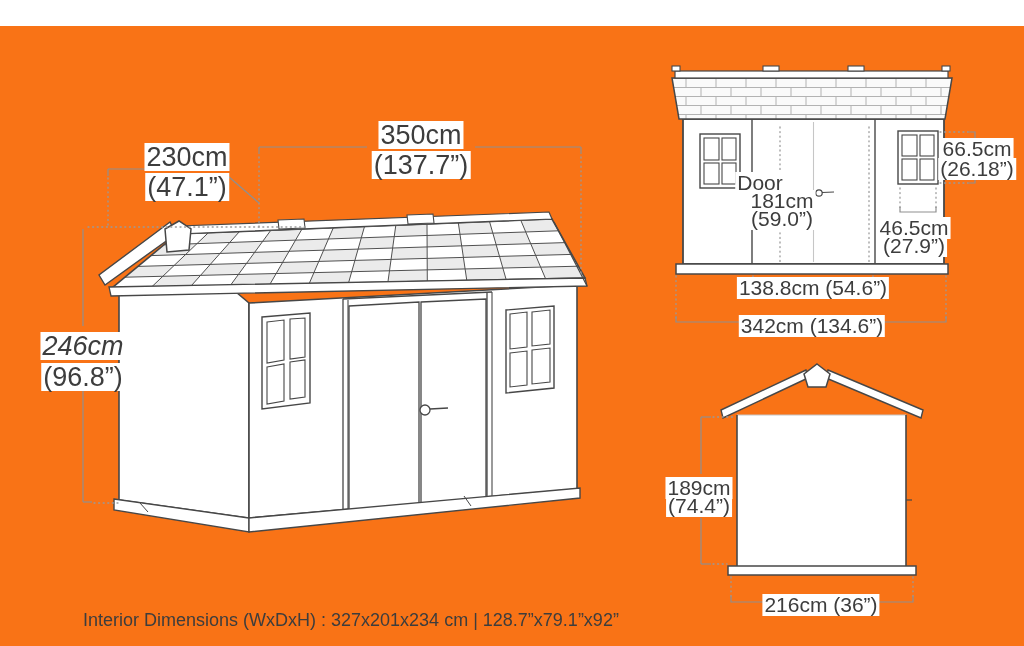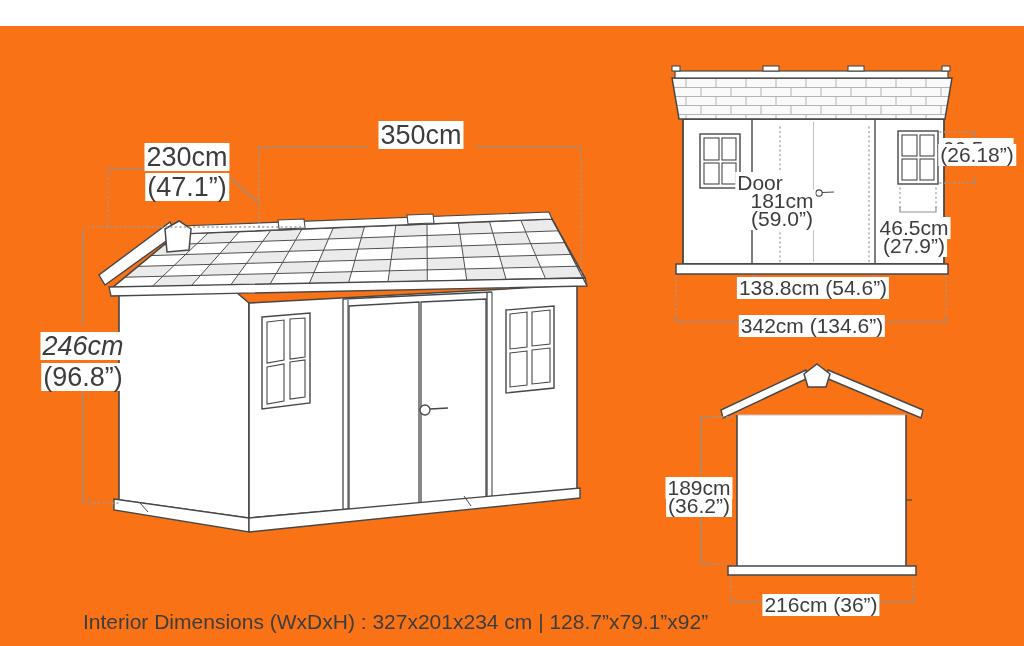--- a/index.html
+++ b/index.html
@@ -3,21 +3,21 @@
 <meta charset="utf-8">
 <style>
   html,body{margin:0;padding:0;background:#fff;}
   .stage{position:relative;width:1024px;height:646px;background:#f97316;overflow:hidden;
          font-family:"Liberation Sans",sans-serif;color:#3d3d3d;margin-top:26px;}
   .stage svg{position:absolute;left:0;top:0;}
   .lbl{position:absolute;white-space:nowrap;line-height:1.05;background:#ffffff;padding:0 2px;}
   .lbl.c{transform:translateX(-50%);text-align:center;}
   .lg{font-size:27px;}
   .sm{font-size:21px;}
-  .footer-text{position:absolute;font-size:21px;white-space:nowrap;}
+  .footer-text{position:absolute;font-size:18px;white-space:nowrap;}
   
   .ln{stroke:#474747;fill:none;}
   .fw{fill:#ffffff;stroke:#474747;}
   .dim{stroke:#8f8f8f;stroke-width:1.2;fill:none;}
   .dot{stroke:#9a9a9a;stroke-width:1.3;stroke-dasharray:1 3.6;stroke-linecap:round;fill:none;}
   .lite{stroke:#c6c6c6;stroke-width:1.1;fill:none;}
 </style>
 </head>
 <body>
 
@@ -248,32 +248,33 @@
         <line class="dot" x1="913" y1="551" x2="913" y2="573"></line>
         <path class="dim" d="M731 570 V576 H772"></path>
         <path class="dim" d="M913 570 V576 H866"></path>
       </g>
     </g>
   </svg>
 
   <div class="lbl c lg" style="left:187px;top:117px;">230cm</div>
   <div class="lbl c lg" style="left:187px;top:147px;">(47.1”)</div>
   <div class="lbl c lg" style="left:421px;top:95px;">350cm</div>
+  <div class="lbl c lg" style="left:421px;top:125px;">(137.7”)</div>
   <div class="lbl c lg" style="left:83px;top:306px;font-style:italic;">246cm</div>
   <div class="lbl c lg" style="left:83px;top:337px;text-align:center;">(96.8”)</div>
 
   <div class="lbl c sm" style="left:760px;top:146px;">Door</div>
   <div class="lbl c sm" style="left:782px;top:164px;">181cm</div>
   <div class="lbl c sm" style="left:782px;top:182px;">(59.0”)</div>
 
   <div class="lbl c sm" style="left:977px;top:112px;">66.5cm</div>
-  <div class="lbl c sm" style="left:977px;top:118px;">(26.18”)</div>
+  <div class="lbl c sm" style="left:977px;top:132px;">(26.18”)</div>
   <div class="lbl c sm" style="left:914px;top:191px;">46.5cm</div>
   <div class="lbl c sm" style="left:914px;top:209px;">(27.9”)</div>
   <div class="lbl c sm" style="left:813px;top:251px;">138.8cm (54.6”)</div>
   <div class="lbl c sm" style="left:812px;top:289px;">342cm (134.6”)</div>
 
   <div class="lbl c sm" style="left:699px;top:451px;">189cm</div>
-  <div class="lbl c sm" style="left:699px;top:469px;">(36.2”)</div>
+  <div class="lbl c sm" style="left:699px;top:469px;">(74.4”)</div>
   <div class="lbl c sm" style="left:821px;top:568px;">216cm (36”)</div>
 
   <div class="footer-text" style="left:83px;top:584px;">Interior Dimensions (WxDxH) : 327x201x234 cm | 128.7”x79.1”x92”</div>
 </div>
 
 </body></html>

